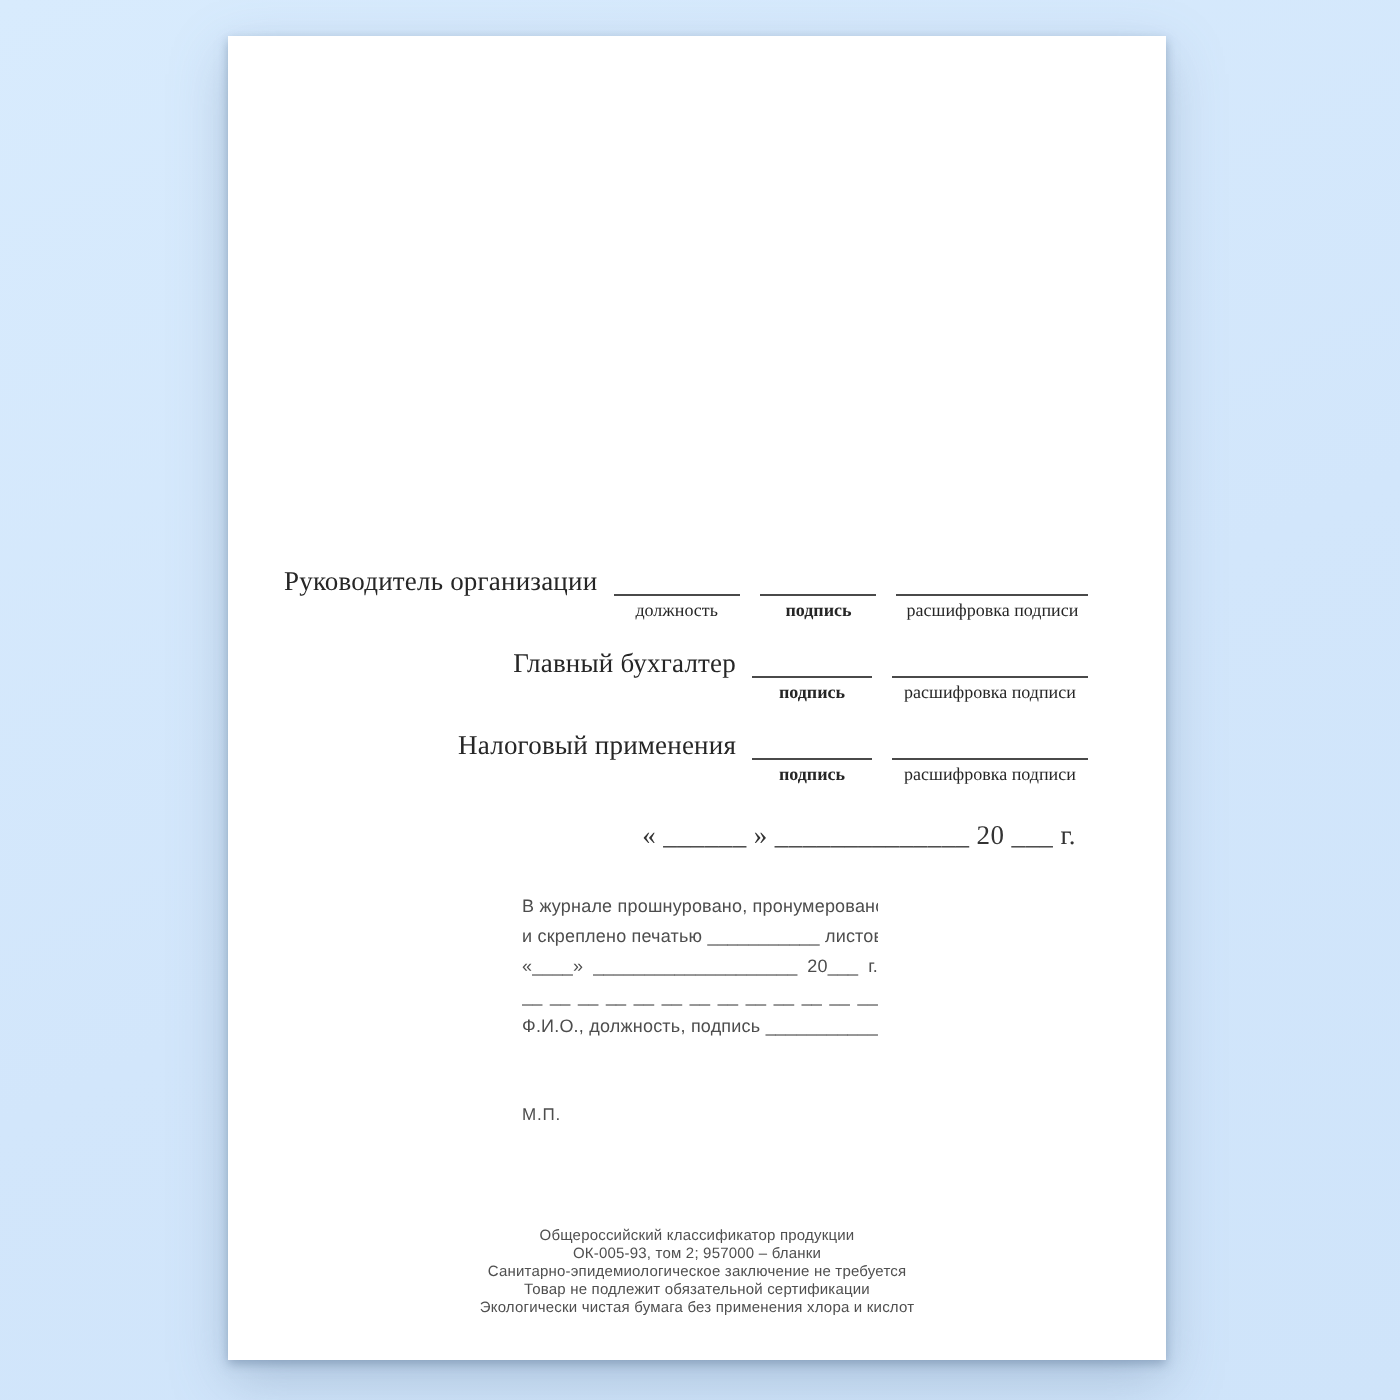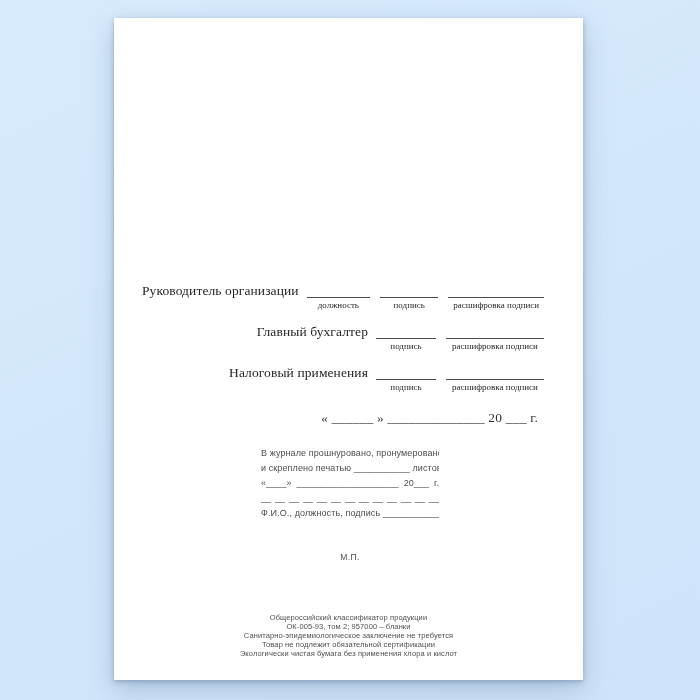--- a/index.html
+++ b/index.html
@@ -52,21 +52,21 @@
   }
   .sig-cap {
     font-size: 9px;
     line-height: 10px;
     margin-top: 2px;
     white-space: nowrap;
     color: #262626;
     text-align: center;
   }
   .w-a { width: 65px; }
-  .w-b { width: 60px; }
+  .w-b { width: 60px; font-weight: bold; }
   .w-c { width: 98px; }
 
   
   .date-line {
     position: absolute;
     top: 392px; right: 45px;
     font-family: "Liberation Serif", serif;
     font-size: 13.5px;
     line-height: 15px;
     color: #333333;
@@ -89,21 +89,21 @@
     text-align-last: justify;
     white-space: nowrap;
     overflow: hidden;
   }
 
   
   .seal-mark {
     position: absolute;
     left: 147px; top: 534px;
     width: 178px;
-    text-align: center;
+    text-align: left;
     font-size: 8.5px;
     letter-spacing: 0.4px;
     color: #4d4d4d;
   }
 
   
   .page-footer {
     position: absolute;
     left: 0; top: 595px;
     width: 100%;

